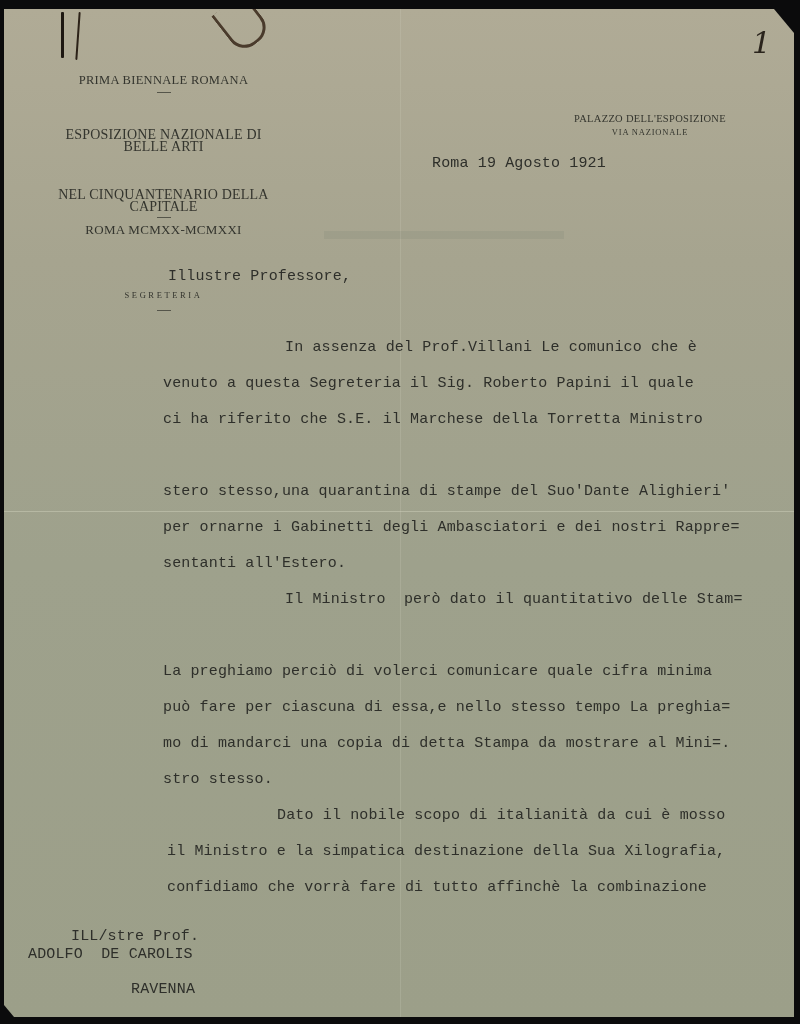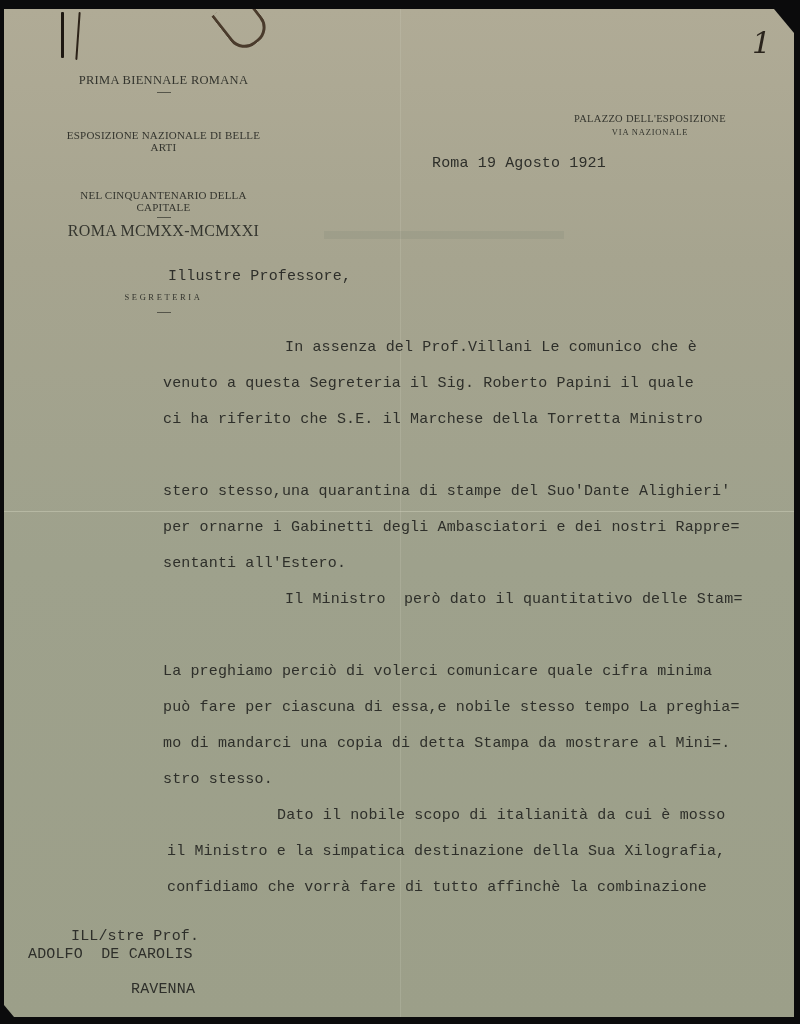--- a/index.html
+++ b/index.html
@@ -40,22 +40,22 @@
       font-family: "DejaVu Serif", serif;
       font-size: 30px; color: #2a241c; font-style: italic;
     }
     .letterhead {
       position: absolute; left: 52px; top: 64px; width: 215px;
       text-align: center;
       font-family: "Liberation Serif", serif; color: #34352e;
     }
     .lh-title { font-size: 12.5px; letter-spacing: 0.3px; }
     .lh-rule { width: 14px; height: 1px; background: #55554a; margin: 4px auto 4px; }
-    .lh-sub { font-size: 11px; letter-spacing: 0.2px; line-height: 12px; margin-top: 36px; }
-    .lh-roma { font-size: 16px; letter-spacing: 0.3px; margin-top: 1px; }
+    .lh-sub { font-size: 14px; letter-spacing: 0.2px; line-height: 12px; margin-top: 36px; }
+    .lh-roma { font-size: 13px; letter-spacing: 0.3px; margin-top: 1px; }
     .lh-segr { font-size: 8.5px; letter-spacing: 2.6px; margin-top: 52px; }
     .lh-rule2 { width: 14px; height: 1px; background: #55554a; margin: 10px auto 0; }
     .address {
       position: absolute; left: 560px; top: 104px; width: 172px;
       text-align: center;
       font-family: "Liberation Serif", serif; color: #34352e;
     }
     .addr-1 { font-size: 10.5px; letter-spacing: 0.3px; }
     .addr-2 { font-size: 8.5px; letter-spacing: 0.8px; margin-top: 3px; }
     .type {
@@ -106,21 +106,21 @@
   <div class="type" style="left:164px; top:259px;">Illustre Professore,</div>
 
   <div class="type" style="left:281px; top:330px;">In assenza del Prof.Villani Le comunico che è</div>
   <div class="type" style="left:159px; top:366px;">venuto a questa Segreteria il Sig. Roberto Papini il quale</div>
   <div class="type" style="left:159px; top:402px;">ci ha riferito che S.E. il Marchese della Torretta Ministro</div>
   <div class="type" style="left:159px; top:474px;">stero stesso,una quarantina di stampe del Suo'Dante Alighieri'</div>
   <div class="type" style="left:159px; top:510px;">per ornarne i Gabinetti degli Ambasciatori e dei nostri Rappre=</div>
   <div class="type" style="left:159px; top:546px;">sentanti all'Estero.</div>
   <div class="type" style="left:281px; top:582px;">Il Ministro  però dato il quantitativo delle Stam=</div>
   <div class="type" style="left:159px; top:654px;">La preghiamo perciò di volerci comunicare quale cifra minima</div>
-  <div class="type" style="left:159px; top:690px;">può fare per ciascuna di essa,e nobile stesso tempo La preghia=</div>
+  <div class="type" style="left:159px; top:690px;">può fare per ciascuna di essa,e nello stesso tempo La preghia=</div>
   <div class="type" style="left:159px; top:726px;">mo di mandarci una copia di detta Stampa da mostrare al Mini=.</div>
   <div class="type" style="left:159px; top:762px;">stro stesso.</div>
   <div class="type" style="left:273px; top:798px;">Dato il nobile scopo di italianità da cui è mosso</div>
   <div class="type" style="left:163px; top:834px;">il Ministro e la simpatica destinazione della Sua Xilografia,</div>
   <div class="type" style="left:163px; top:870px;">confidiamo che vorrà fare di tutto affinchè la combinazione</div>
 
   <div class="type" style="left:56px; top:919px;margin-left:11px;">ILL/stre Prof.</div>
   <div class="type" style="left:24px; top:937px;">ADOLFO  DE CAROLIS</div>
   <div class="type" style="left:127px; top:972px;">RAVENNA</div>
 </div>

